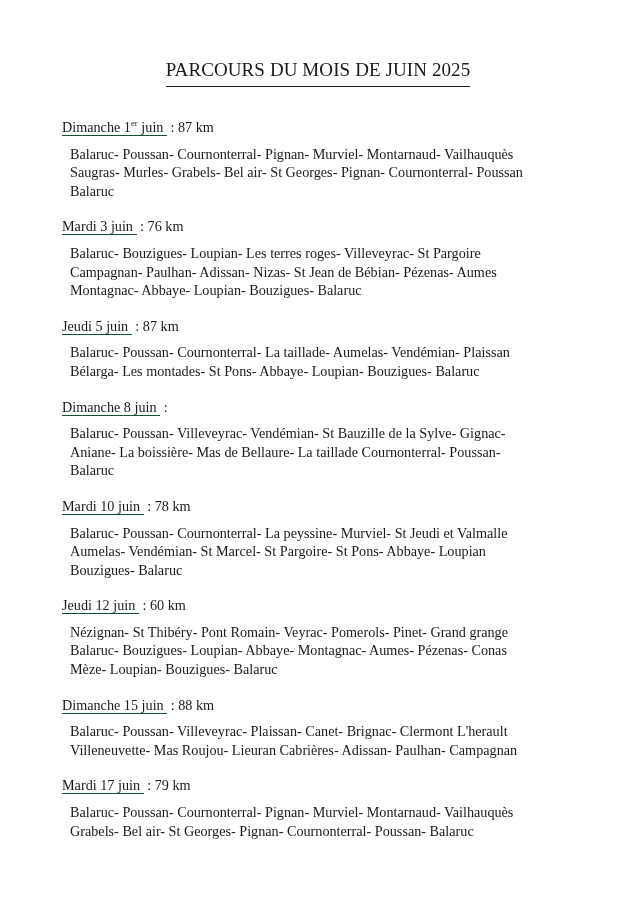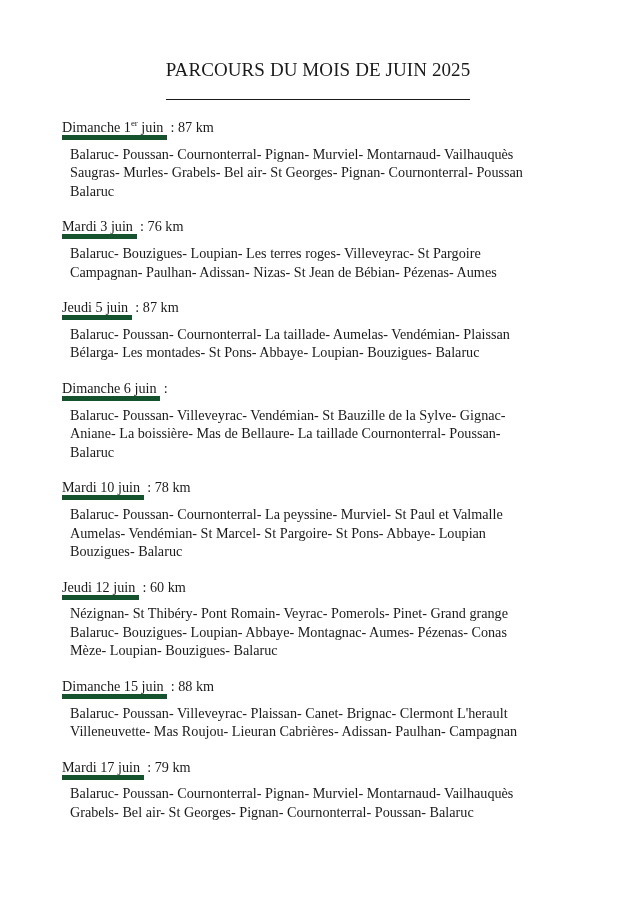--- a/index.html
+++ b/index.html
@@ -33,21 +33,21 @@
     text-align: center;
     font-size: 19px;
     line-height: 24px;
     letter-spacing: 0.1px;
     font-weight: normal;
     margin: 0;
     white-space: nowrap;
   }
   .doc-title span.title-text {
     border-bottom: 1px solid #1a1a1a;
-    padding-bottom: 19px;
+    padding-bottom: 6px;
   }
 
   .body-block {
     position: absolute;
     left: 62px;
     width: 516px;
   }
 
   .ride {
     margin: 0 0 17px 0;
@@ -56,21 +56,21 @@
   }
 
   .ride-heading {
     margin: 0;
     font-size: 14.2px;
     line-height: 18.6px;
     font-weight: normal;
     white-space: nowrap;
   }
   .ride-date {
-    border-bottom: 5px solid #14532d;
+    border-bottom: 1px solid #14532d;
     padding-bottom: 0px;
   }
   .ride-date sup {
     font-size: 0.62em;
     vertical-align: super;
     line-height: 0;
     text-decoration: inherit;
   }
   .ride-sep {
     white-space: pre;
@@ -106,41 +106,42 @@
           <span class="route-line">Balaruc- Poussan- Cournonterral- Pignan- Murviel- Montarnaud- Vailhauquès</span>
           <span class="route-line">Saugras- Murles- Grabels- Bel air- St Georges- Pignan- Cournonterral- Poussan</span>
           <span class="route-line">Balaruc</span>
         </div>
       </div>
       <div class="ride">
         <div class="ride-heading"><span class="ride-date"><span>Mardi 3</span><span style="white-space: pre;"> juin </span></span><span class="ride-sep"> : </span><span class="ride-distance">76 km</span></div>
         <div class="ride-route">
           <span class="route-line">Balaruc- Bouzigues- Loupian- Les terres roges- Villeveyrac- St Pargoire</span>
           <span class="route-line">Campagnan- Paulhan- Adissan- Nizas- St Jean de Bébian- Pézenas- Aumes</span>
+          <span class="route-line">Montagnac- Abbaye- Loupian- Bouzigues- Balaruc</span>
         </div>
       </div>
       <div class="ride">
         <div class="ride-heading"><span class="ride-date"><span>Jeudi 5</span><span style="white-space: pre;"> juin </span></span><span class="ride-sep"> : </span><span class="ride-distance">87 km</span></div>
         <div class="ride-route">
           <span class="route-line">Balaruc- Poussan- Cournonterral- La taillade- Aumelas- Vendémian- Plaissan</span>
           <span class="route-line">Bélarga- Les montades- St Pons- Abbaye- Loupian- Bouzigues- Balaruc</span>
         </div>
       </div>
       <div class="ride">
-        <div class="ride-heading"><span class="ride-date"><span>Dimanche 6</span><span style="white-space: pre;"> juin </span></span><span class="ride-sep"> : </span></div>
+        <div class="ride-heading"><span class="ride-date"><span>Dimanche 8</span><span style="white-space: pre;"> juin </span></span><span class="ride-sep"> : </span></div>
         <div class="ride-route">
           <span class="route-line">Balaruc- Poussan- Villeveyrac- Vendémian- St Bauzille de la Sylve- Gignac-</span>
           <span class="route-line">Aniane- La boissière- Mas de Bellaure- La taillade Cournonterral- Poussan-</span>
           <span class="route-line">Balaruc</span>
         </div>
       </div>
       <div class="ride">
         <div class="ride-heading"><span class="ride-date"><span>Mardi 10</span><span style="white-space: pre;"> juin </span></span><span class="ride-sep"> : </span><span class="ride-distance">78 km</span></div>
         <div class="ride-route">
-          <span class="route-line">Balaruc- Poussan- Cournonterral- La peyssine- Murviel- St Paul et Valmalle</span>
+          <span class="route-line">Balaruc- Poussan- Cournonterral- La peyssine- Murviel- St Jeudi et Valmalle</span>
           <span class="route-line">Aumelas- Vendémian- St Marcel- St Pargoire- St Pons- Abbaye- Loupian</span>
           <span class="route-line">Bouzigues- Balaruc</span>
         </div>
       </div>
       <div class="ride">
         <div class="ride-heading"><span class="ride-date"><span>Jeudi 12</span><span style="white-space: pre;"> juin </span></span><span class="ride-sep"> : </span><span class="ride-distance">60 km</span></div>
         <div class="ride-route">
           <span class="route-line">Nézignan- St Thibéry- Pont Romain- Veyrac- Pomerols- Pinet- Grand grange</span>
           <span class="route-line">Balaruc- Bouzigues- Loupian- Abbaye- Montagnac- Aumes- Pézenas- Conas</span>
           <span class="route-line">Mèze- Loupian- Bouzigues- Balaruc</span>

